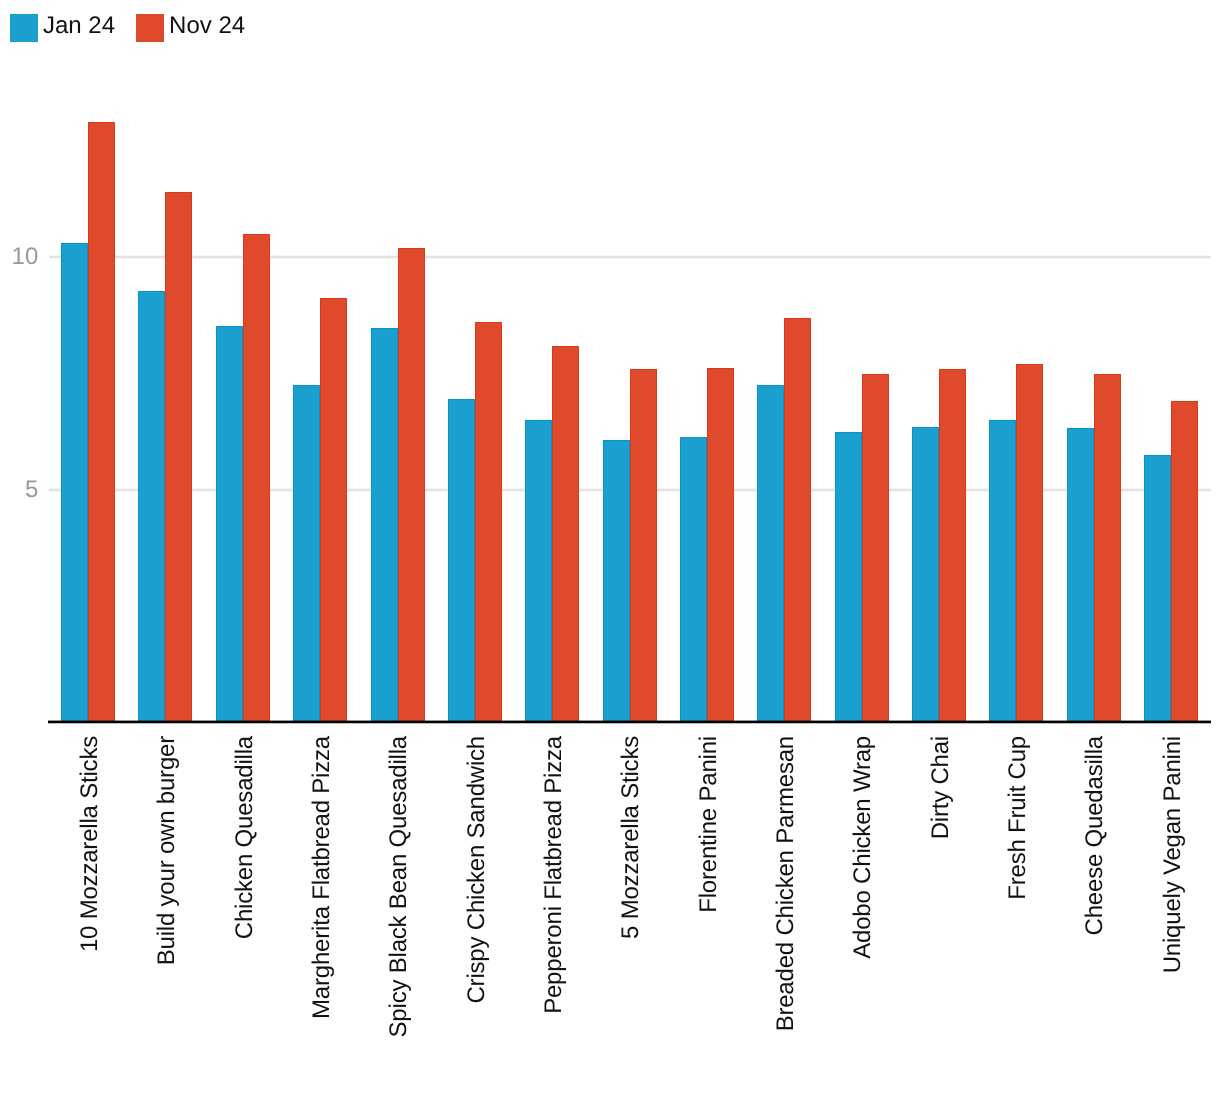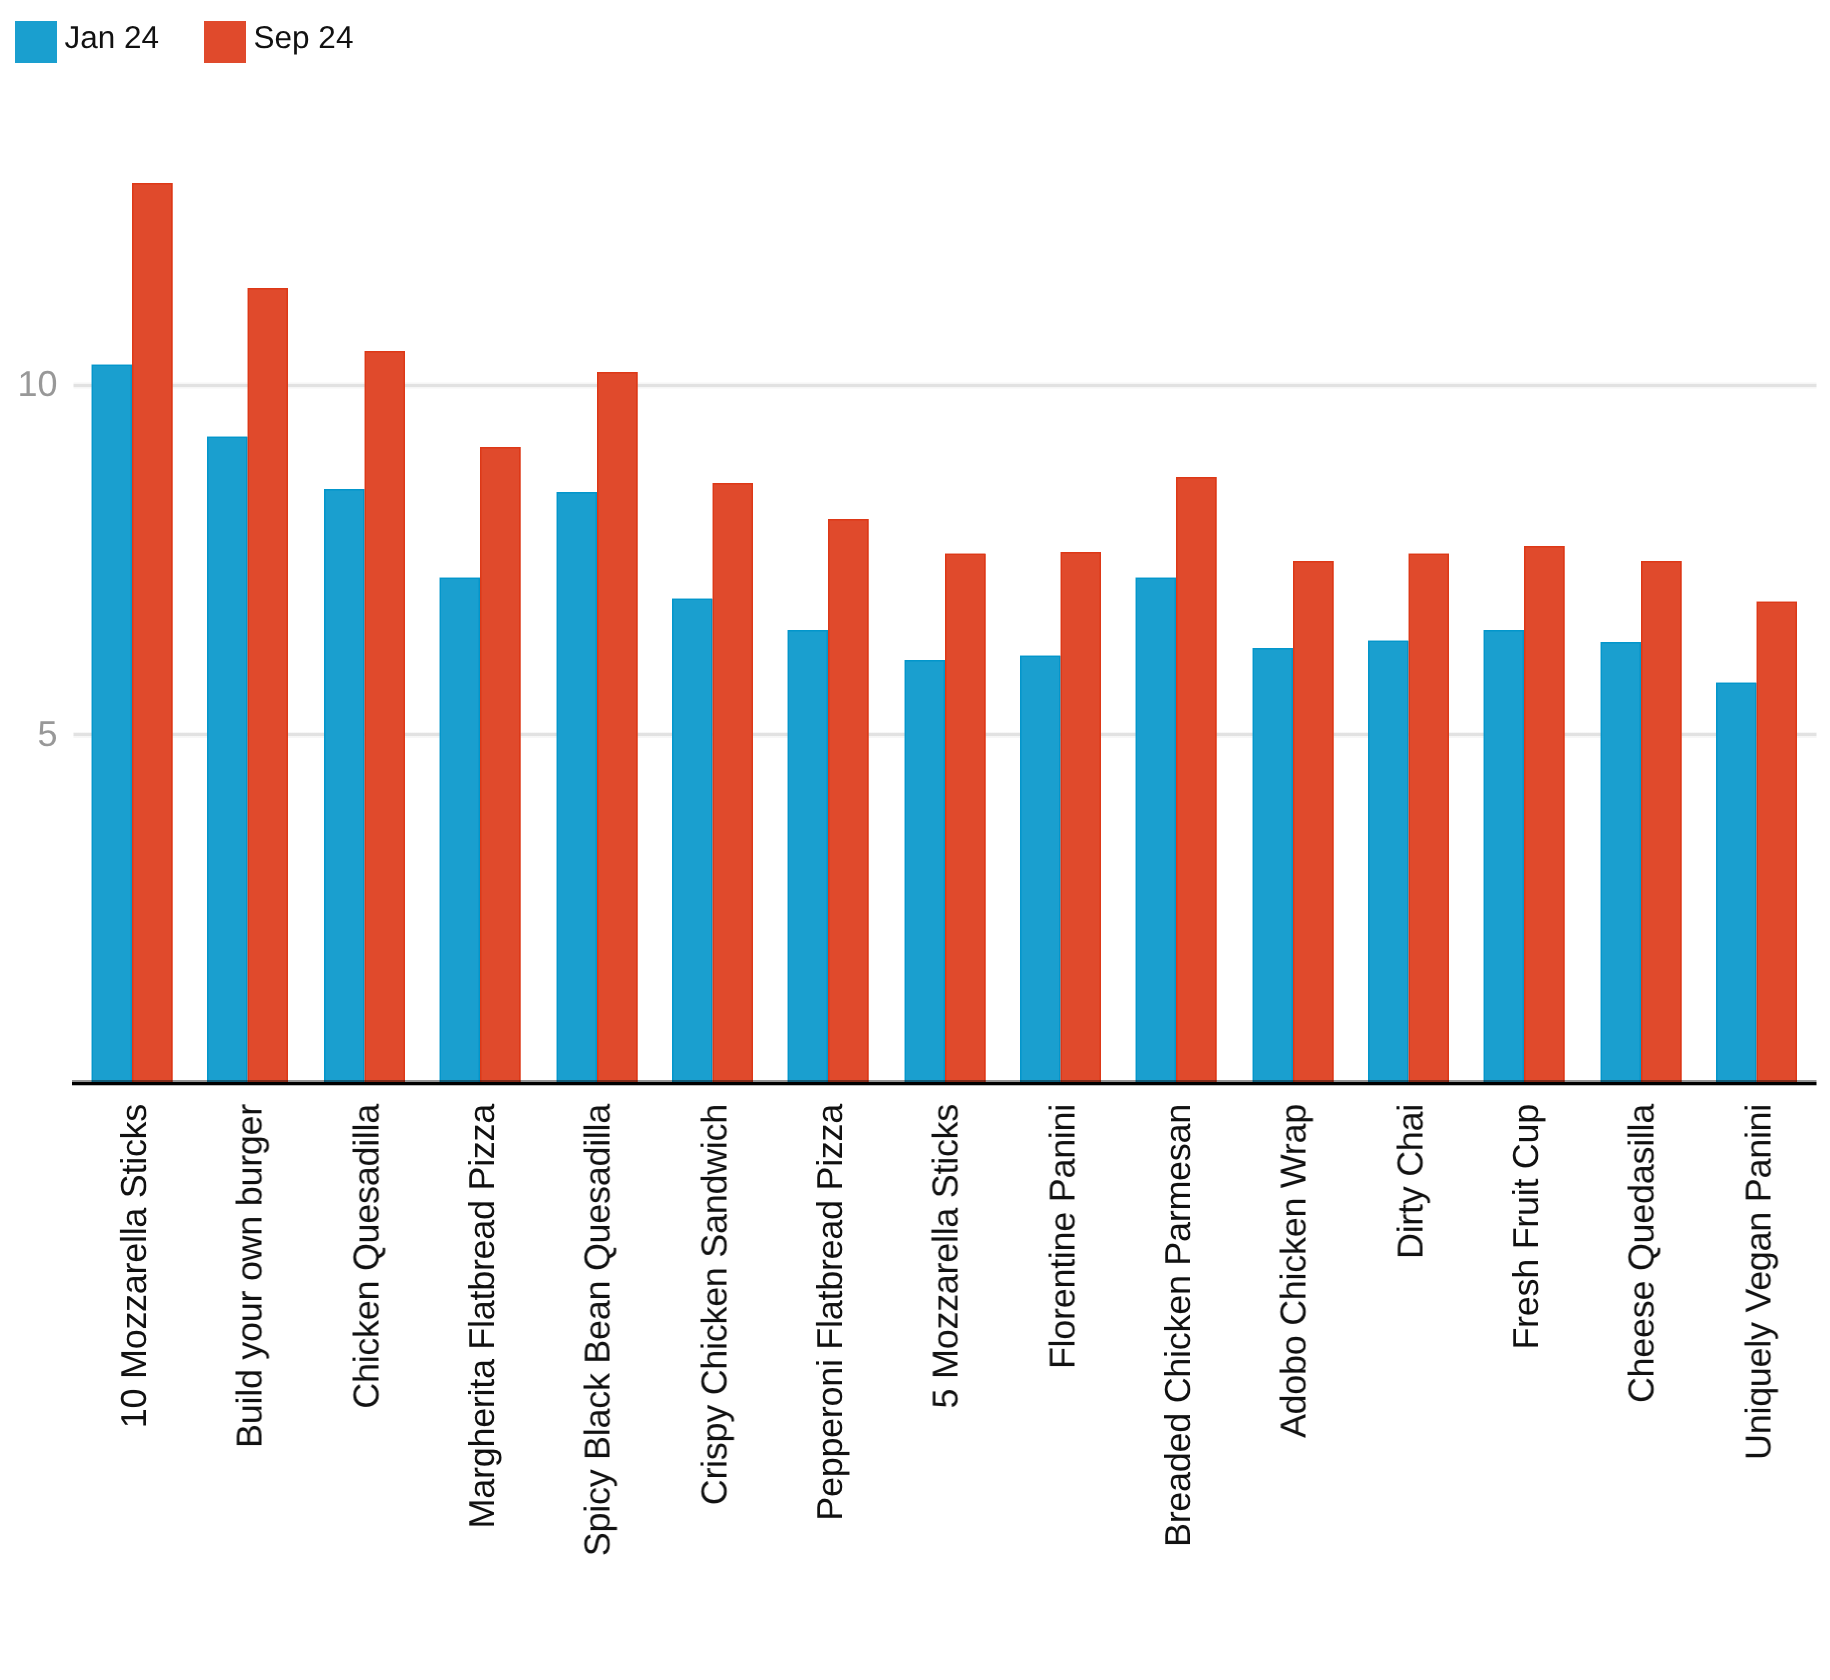--- a/index.html
+++ b/index.html
@@ -6,21 +6,21 @@
   html,body{margin:0;padding:0;background:#ffffff;}
   body{width:1220px;height:1120px;overflow:hidden;
        font-family:"Liberation Sans",sans-serif;
        -webkit-font-smoothing:antialiased;text-rendering:geometricPrecision;}
   #chart{position:relative;width:1220px;height:1120px;background:#ffffff;}
 
   
   .legend{position:absolute;left:0;top:0;width:1220px;height:56px;}
   .legend-item{position:absolute;top:14px;display:flex;align-items:flex-start;}
   .legend-swatch{width:28px;height:28px;display:block;flex:0 0 auto;}
-  .legend-label{font-size:21px;color:#111111;line-height:24px;margin-left:5px;
+  .legend-label{font-size:24px;color:#111111;line-height:24px;margin-left:5px;
                 white-space:nowrap;position:relative;top:0px;transform:translateZ(0);}
 
   
   .plot{position:absolute;left:0;top:0;width:1220px;height:1120px;}
   .gridline{position:absolute;height:4px;}
   .tick-label{position:absolute;font-size:24px;color:#989898;text-align:right;
               width:100px;line-height:24px;transform:translateZ(0);}
   .axis-line{position:absolute;}
   .bar{position:absolute;}
   .cat-label{position:absolute;font-size:24px;color:#111111;white-space:nowrap;
@@ -36,21 +36,21 @@
 
 <div id="chart">
 
   <div class="legend">
     <div class="legend-item" style="left: 10px;">
       <span class="legend-swatch" style="background: rgb(26, 159, 207);"></span>
       <span class="legend-label">Jan 24</span>
     </div>
     <div class="legend-item" style="left: 136.062px;">
       <span class="legend-swatch" style="background: rgb(224, 74, 44);"></span>
-      <span class="legend-label">Sep 24</span>
+      <span class="legend-label">Nov 24</span>
     </div>
   </div>
 
   <div class="plot">
     <div class="grid-layer">
         <div class="gridline" style="left: 49px; width: 1161.6px; top: 488px; background: linear-gradient(rgba(226, 226, 226, 0.3) 0px, rgba(226, 226, 226, 0.3) 1px, rgb(226, 226, 226) 1px, rgb(226, 226, 226) 3px, rgba(226, 226, 226, 0.3) 3px, rgba(226, 226, 226, 0.3) 4px);"></div>
         <div class="tick-label" style="left: -61.7px; top: 478.3px;">5</div>
         <div class="gridline" style="left: 49px; width: 1161.6px; top: 255px; background: linear-gradient(rgba(226, 226, 226, 0.3) 0px, rgba(226, 226, 226, 0.3) 1px, rgb(226, 226, 226) 1px, rgb(226, 226, 226) 3px, rgba(226, 226, 226, 0.3) 3px, rgba(226, 226, 226, 0.3) 4px);"></div>
         <div class="tick-label" style="left: -61.7px; top: 245.3px;">10</div>
       </div>

